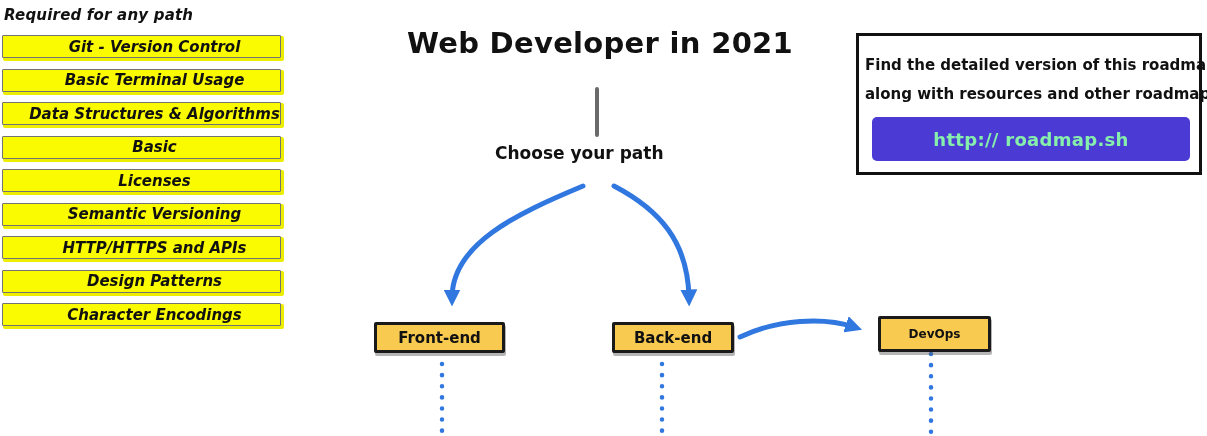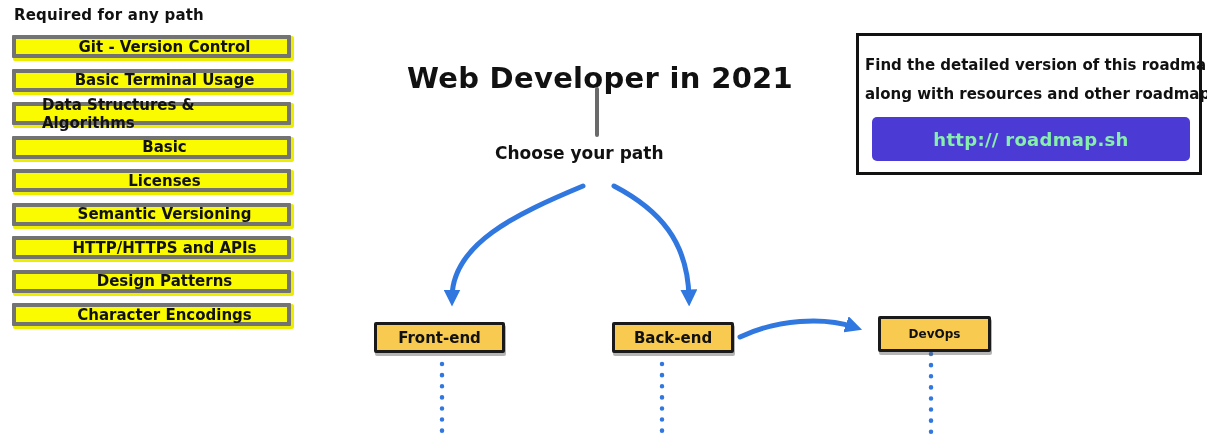--- a/index.html
+++ b/index.html
@@ -7,43 +7,43 @@
   body {
     width: 1207px; height: 436px;
     position: relative;
     background: #ffffff;
     overflow: hidden;
     font-family: "DejaVu Sans", sans-serif;
     color: #111;
   }
 
   
-  .req-panel { position: absolute; left: 12px; top: 6px; width: 292px; }
+  .req-panel { position: absolute; left: 2px; top: 6px; width: 292px; font-style: italic; }
   .req-heading {
     font-size: 15px; font-weight: bold; letter-spacing: .2px;
     margin: 0 0 11px 2px;
   }
   .ybox {
     width: 279px; height: 23px;
     margin-bottom: 10.5px;
     background: var(--yellow, #FAFA00);
-    border: 4px solid #737373;
+    border: 1px solid #737373;
     box-shadow: 2px 2px 0 1px var(--yellow-halo, #EDED00);
     display: flex; align-items: center; justify-content: center;
     font-size: 15px; font-weight: bold;
     border-radius: 1px;
     cursor: pointer;
     padding-left: 26px;
   }
 
   
   .title {
     position: absolute; left: 400px; top: 26px; width: 400px;
     text-align: center;
-    font-size: 29px; font-weight: bold; letter-spacing: .3px; margin-top: 35px;
+    font-size: 29px; font-weight: bold; letter-spacing: .3px;
   }
   .stem {
     position: absolute; left: 595px; top: 87px;
     width: 4px; height: 50px;
     background: #6a6a6a; border-radius: 2px;
   }
   .choose {
     position: absolute; left: 495px; top: 143px; width: 205px;
     font-size: 17px; font-weight: bold;
   }

